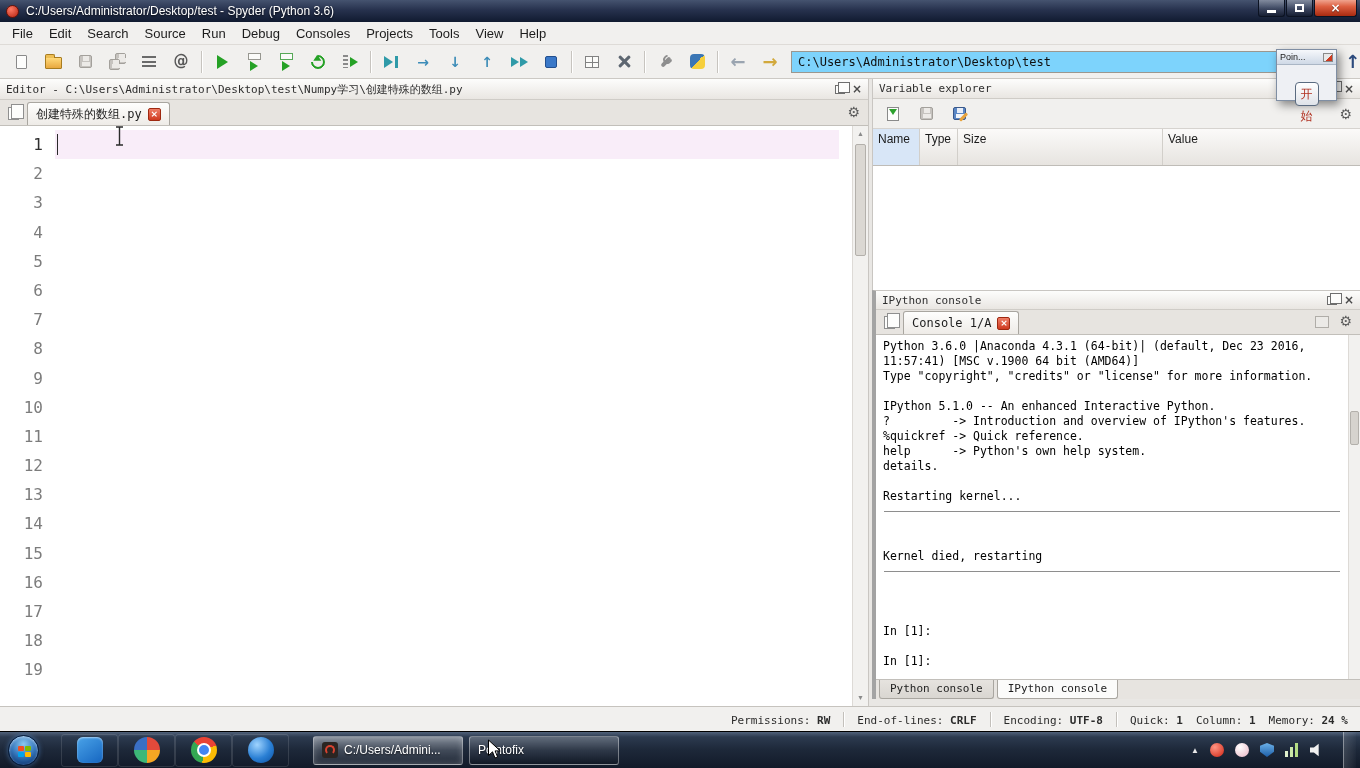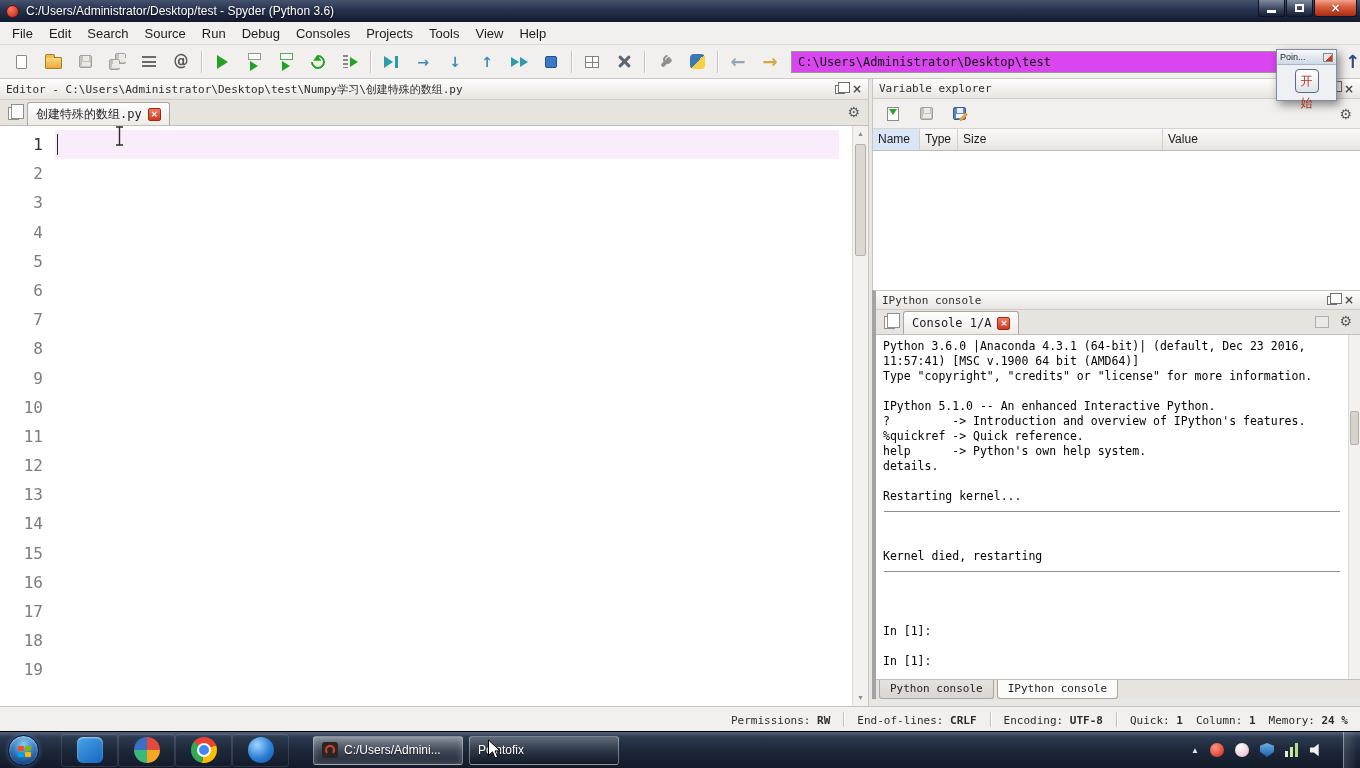--- a/index.html
+++ b/index.html
@@ -20,21 +20,21 @@
 
 
 .menubar{position:absolute;left:0;top:22px;width:100%;height:23px;background:#f1f0ee;border-bottom:1px solid #dedbd7;display:flex;align-items:center;padding-left:4px;font-size:13px;color:#1c1c1c}
 .menu-item{padding:3px 8px;border-radius:2px}
 
 
 .toolbar{position:absolute;left:0;top:45px;width:100%;height:34px;background:#f1f0ee;border-bottom:1px solid #ccc9c4;display:flex;align-items:center;padding-left:6px}
 .tbtn{width:30px;height:28px;display:flex;align-items:center;justify-content:center;flex:none;margin-right:2px;border-radius:3px}
 .vbtn{width:24px;height:24px;display:flex;align-items:center;justify-content:center;flex:none}
 .tsep{width:1px;height:22px;background:#c7c4bf;box-shadow:1px 0 0 #fff;margin:0 5px 0 3px;flex:none}
-.path-input{height:22px;width:545px;margin-left:4px;border:1px solid #9b978f;background:#d946ef;font:12px "DejaVu Sans Mono","Liberation Mono",monospace;color:#111;padding:0 6px;flex:none}
+.path-input{height:22px;width:545px;margin-left:4px;border:1px solid #9b978f;background:#7dd3fc;font:12px "DejaVu Sans Mono","Liberation Mono",monospace;color:#111;padding:0 6px;flex:none}
 .upnav{font:bold 18px "DejaVu Sans",sans-serif;color:#2c4a7c;margin-left:9px}
 
 
 .i-page{width:11px;height:14px;background:#fdfdfc;border:1px solid #8a8a8a;border-radius:1px;display:block}
 .i-folder{width:17px;height:12px;background:linear-gradient(#ffd97a,#e8a83f);border:1px solid #a87c20;border-radius:1px;position:relative;margin-top:3px;display:block}
 .i-folder::before{content:"";position:absolute;left:-1px;top:-4px;width:8px;height:3px;background:#eebf55;border:1px solid #a87c20;border-bottom:none;border-radius:2px 2px 0 0}
 .i-disk{width:13px;height:13px;background:#5b87c5;border:1px solid #39588a;border-radius:2px;position:relative;display:block}
 .i-disk::before{content:"";position:absolute;left:3px;top:0;width:6px;height:5px;background:#e9eef7}
 .i-disk::after{content:"";position:absolute;left:2px;bottom:1px;width:8px;height:4px;background:#f2f5fa}
 .disabled .i-disk{background:#c6c3bf;border-color:#a3a09b}
@@ -106,21 +106,21 @@
 .vs-arrow{position:absolute;left:0;width:100%;text-align:center;font-size:7px;color:#8a8a8a;height:14px;line-height:14px}
 .vs-arrow.up{top:1px}
 .vs-arrow.down{bottom:1px}
 .vs-thumb{position:absolute;left:2px;right:2px;top:18px;height:112px;background:#dbd8d3;border:1px solid #b3b0ab;border-radius:2px}
 
 
 .varexp{position:absolute;left:872px;top:79px;width:488px;height:218px;background:#fff;border-left:1px solid #c9c6c2;display:flex;flex-direction:column}
 .varexp .panel-header{height:20px;flex:none}
 .ve-toolbar{height:29px;background:#f1f0ee;display:flex;align-items:center;gap:9px;padding:0 8px;flex:none}
 .ve-spacer{flex:1}
-.ve-thead{height:23px;display:flex;background:linear-gradient(#fbfaf9,#e7e4e0);border-top:1px solid #d6d3cf;border-bottom:1px solid #bfbcb7;font-size:12px;color:#1a1a1a;flex:none}
+.ve-thead{height:38px;display:flex;background:linear-gradient(#fbfaf9,#e7e4e0);border-top:1px solid #d6d3cf;border-bottom:1px solid #bfbcb7;font-size:12px;color:#1a1a1a;flex:none}
 .ve-th{padding:3px 5px;border-right:1px solid #d2cfca;overflow:hidden;white-space:nowrap}
 .ve-th.c0{width:47px;background:#d8e6f7}
 .ve-th.c1{width:38px}
 .ve-th.c2{width:205px}
 .ve-th.c3{flex:1;border-right:none}
 .ve-body{flex:1;background:#fff}
 
 
 .console{position:absolute;left:872px;top:290px;width:488px;height:409px;background:#fff;border-left:4px solid #a3a3a3;border-top:1px solid #c9c6c2}
 .console .panel-header{height:19px}
@@ -167,21 +167,21 @@
 .tray-ic.pink{border-radius:50%;background:radial-gradient(circle at 35% 30%,#ffffff,#e9b4c4)}
 .tray-ic.blue-shield{background:linear-gradient(#6cb1e8,#1c5ea8);clip-path:polygon(50% 0,100% 20%,100% 62%,50% 100%,0 62%,0 20%)}
 .tray-ic.bars{background-image:linear-gradient(#dff0cc,#dff0cc),linear-gradient(#cbe8a8,#cbe8a8),linear-gradient(#b4dd85,#b4dd85);background-size:3px 6px,3px 10px,3px 14px;background-position:0 100%,5px 100%,10px 100%;background-repeat:no-repeat}
 .tray-ic.speaker{background:#f0f0f0;clip-path:polygon(0 33%,28% 33%,62% 6%,62% 94%,28% 67%,0 67%)}
 .show-desktop{width:13px;height:37px;margin-left:8px;border-left:1px solid rgba(255,255,255,.45);background:linear-gradient(90deg,rgba(255,255,255,.14),rgba(255,255,255,.02))}
 
 
 .pointofix{position:absolute;left:1276px;top:49px;width:61px;height:52px;background:#eef0f4;border:1px solid #7f8ea3;box-shadow:3px 4px 9px rgba(0,0,0,.45);z-index:60}
 .pf-title{height:15px;display:flex;align-items:center;background:linear-gradient(#f6f8fb,#cfd9e6);border-bottom:1px solid #aab6c5;padding:0 3px;font-size:9px;color:#222;white-space:nowrap;overflow:hidden}
 .pf-logo{width:10px;height:9px;margin-left:auto;background:linear-gradient(135deg,#e8e8e8 0 55%,#cf3a20 55%);border:1px solid #8a8a8a;flex:none}
-.pf-btn{display:block;width:24px;height:24px;margin:4px auto 0;background:linear-gradient(#ffffff,#dfe3e9);border:1px solid #5a6b80;border-radius:4px;font-size:12px;color:#b03020;text-align:center;line-height:22px}
+.pf-btn{display:block;width:24px;height:24px;margin:17px auto 0;background:linear-gradient(#ffffff,#dfe3e9);border:1px solid #5a6b80;border-radius:4px;font-size:12px;color:#b03020;text-align:center;line-height:22px}
 
 
 .ibeam{position:absolute;left:114px;top:126px;z-index:90}
 .cursor{position:absolute;left:487px;top:739px;z-index:99}
 </style>
 </head>
 <body>
 
 <div class="screen">
 

